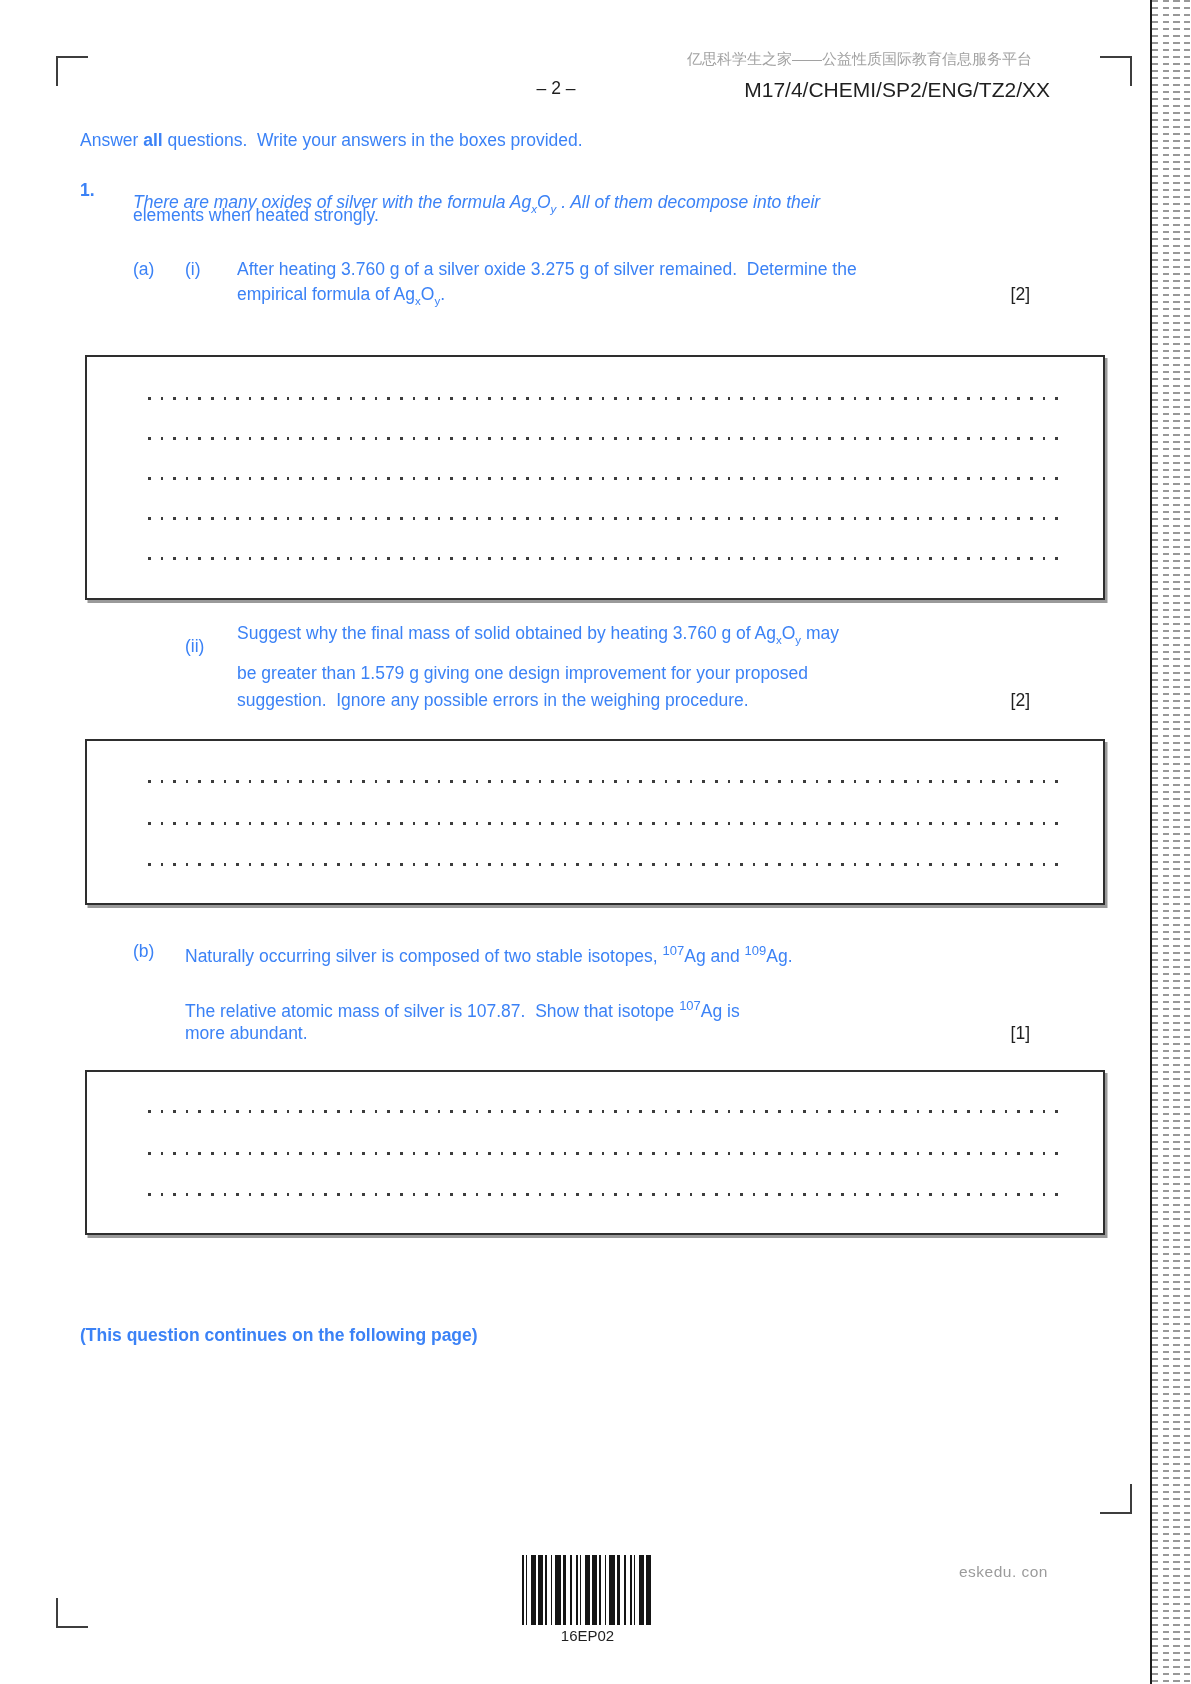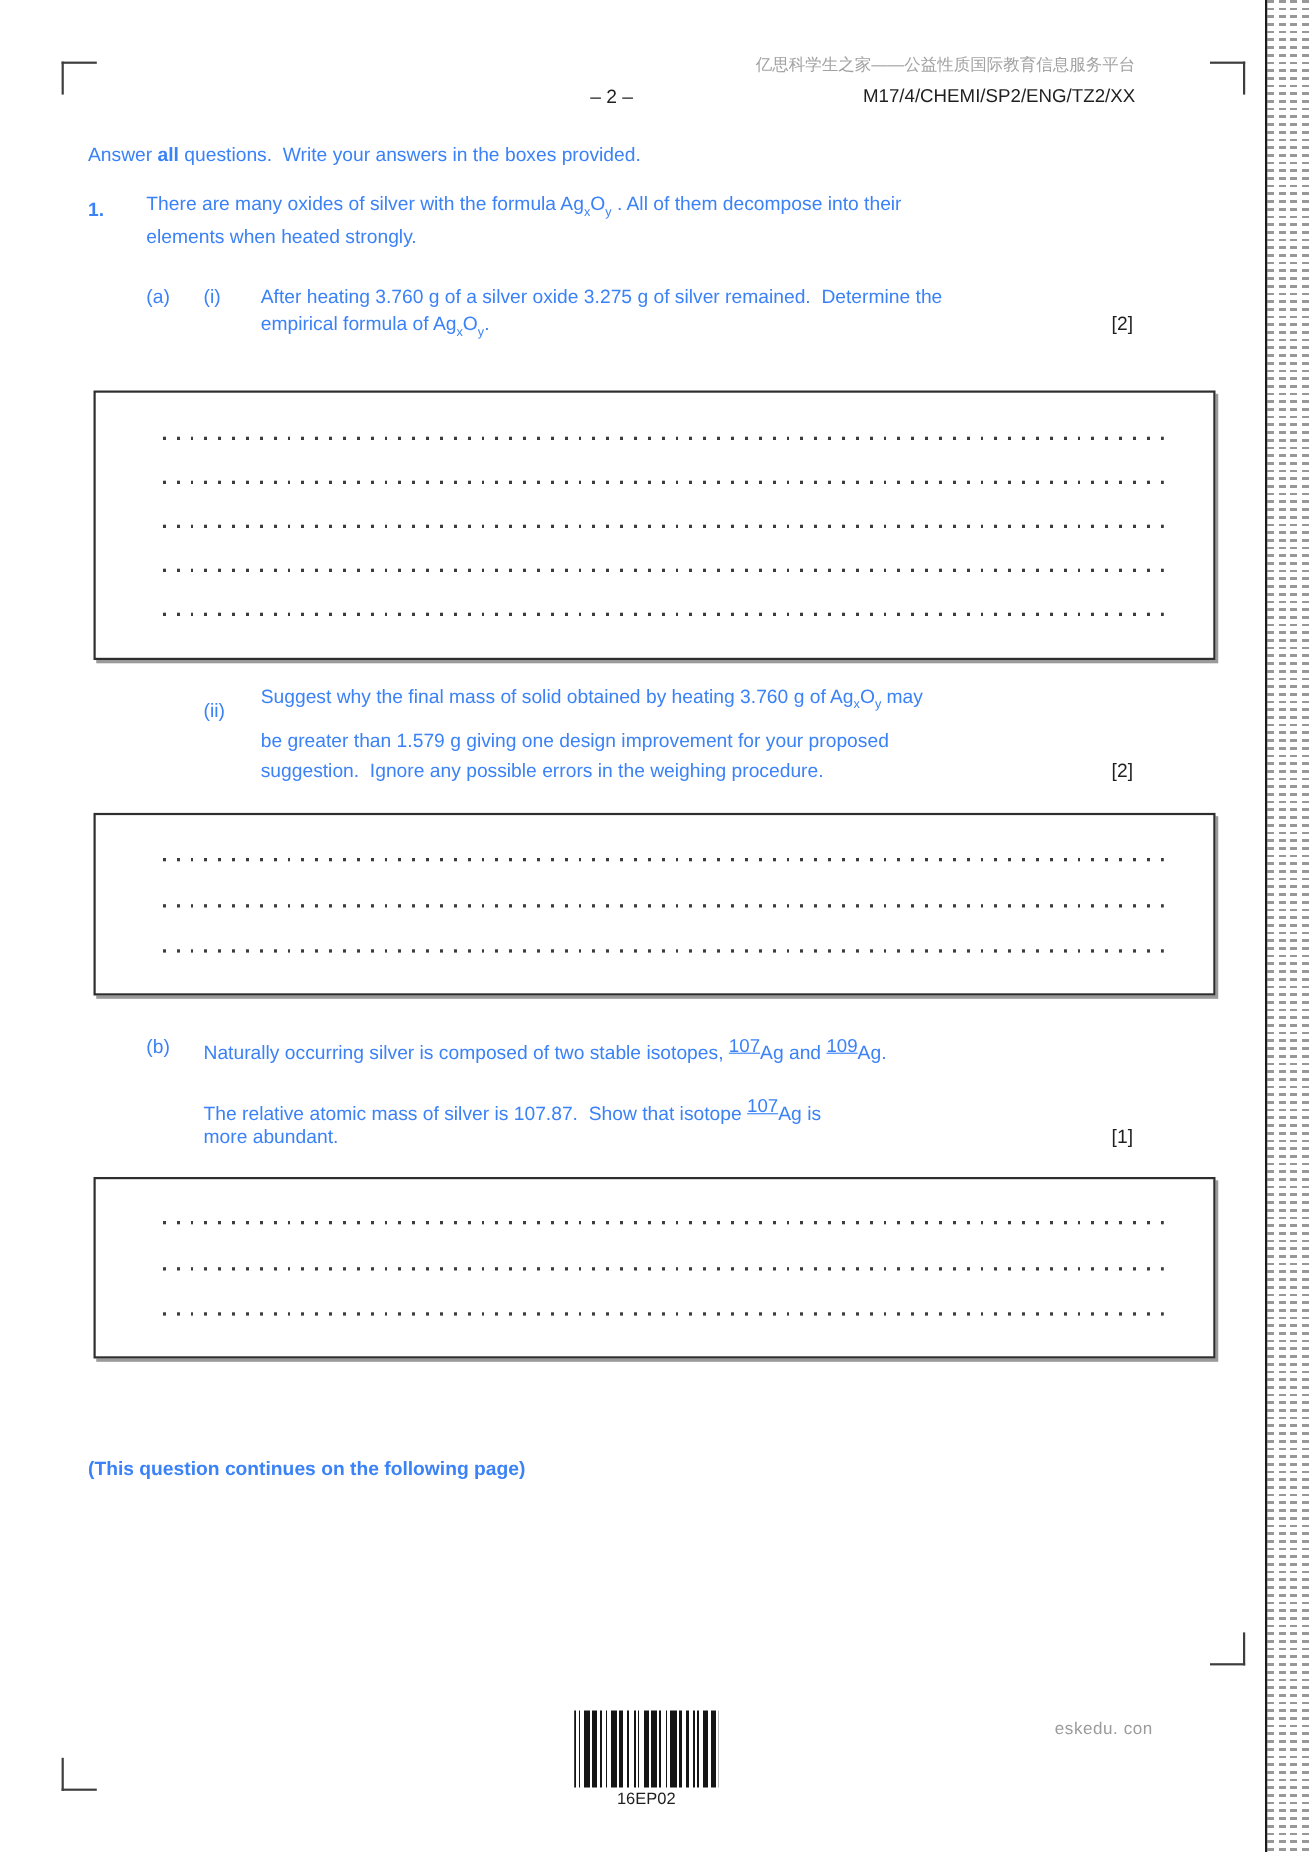--- a/index.html
+++ b/index.html
@@ -7,21 +7,21 @@
     position:relative;
     width:1191px;height:1684px;
     background:#ffffff;
     font-family:"Liberation Sans", sans-serif;
     color:#1f1f1f;
     overflow:hidden;
   }
   .txt{position:absolute;font-size:17.5px;line-height:20px;white-space:pre;color:#3b82f6;}
   .bold{font-weight:bold;}
   .sub{font-size:11.5px;vertical-align:-5px;letter-spacing:0;}
-  .sup{font-size:17px;vertical-align:7px;letter-spacing:0;text-decoration:underline;}
+  .sup{font-size:13px;vertical-align:7px;letter-spacing:0;}
   .marks{position:absolute;font-size:17.5px;}
   
   .ansbox{
     position:absolute;left:85px;width:1016px;
     border:2px solid #2e2e2e;
     box-shadow:2.5px 3px 0 #9a9a9a;
     background:#ffffff;
   }
   .dotline{
     position:absolute;left:61px;width:910px;height:3px;
@@ -53,42 +53,42 @@
       #151515 23px 25px,#ffffff 25px 29px,
       #151515 29px 30px,#ffffff 30px 33px,
       #151515 33px 39px,#ffffff 39px 41px,
       #151515 41px 44px,#ffffff 44px 48px,
       #151515 48px 50px,#ffffff 50px 54px);
   }
   .barcode-label{position:absolute;left:522px;top:1627px;width:131px;text-align:center;font-size:15px;color:#1f1f1f;}
   .watermark{position:absolute;top:1563px;right:143px;font-size:15.5px;color:#9b9b9b;letter-spacing:0.5px;}
   .header-platform{position:absolute;top:50px;right:159px;font-size:15px;color:#a2a2a2;}
   .page-num{position:absolute;top:78px;left:0;width:1112px;text-align:center;font-size:17.5px;}
-  .paper-code{position:absolute;top:78px;right:159px;font-size:17px;}
+  .paper-code{position:absolute;top:78px;right:141px;font-size:21px;}
 </style>
 </head>
 <body>
 
 <div class="page">
 
   <div class="corner tl"></div>
   <div class="corner tr"></div>
   <div class="corner bl"></div>
   <div class="corner br"></div>
 
   <div class="side-strip"></div>
 
   <div class="header-platform">亿思科学生之家——公益性质国际教育信息服务平台</div>
   <div class="page-num">– 2 –</div>
   <div class="paper-code">M17/4/CHEMI/SP2/ENG/TZ2/XX</div>
 
   <div class="txt" style="left:80px;top:130px;">Answer <b>all</b> questions.  Write your answers in the boxes provided.</div>
 
   <div class="txt bold" style="left:80px;top:180px;">1.</div>
-  <div class="txt" style="left:133px;top:175px;">There are many oxides of silver with the formula Ag<span class="sub">x</span>O<span class="sub">y</span> . All of them decompose into their</div>
+  <div class="txt" style="left:133px;top:192px;font-style:italic;">There are many oxides of silver with the formula Ag<span class="sub">x</span>O<span class="sub">y</span> . All of them decompose into their</div>
   <div class="txt" style="left:133px;top:205px;">elements when heated strongly.</div>
 
   <div class="txt" style="left:133px;top:259px;">(a)</div>
   <div class="txt" style="left:185px;top:259px;">(i)</div>
   <div class="txt" style="left:237px;top:259px;text-align:center;">After heating 3.760 g of a silver oxide 3.275 g of silver remained.  Determine the</div>
   <div class="txt" style="left:237px;top:284px;">empirical formula of Ag<span class="sub">x</span>O<span class="sub">y</span>.</div>
   <div class="marks" style="right:161px;top:284px;">[2]</div>
 
   <div class="ansbox" style="top: 355px; height: 241px;">
       <div class="dotline" style="top: 40px;"></div>

